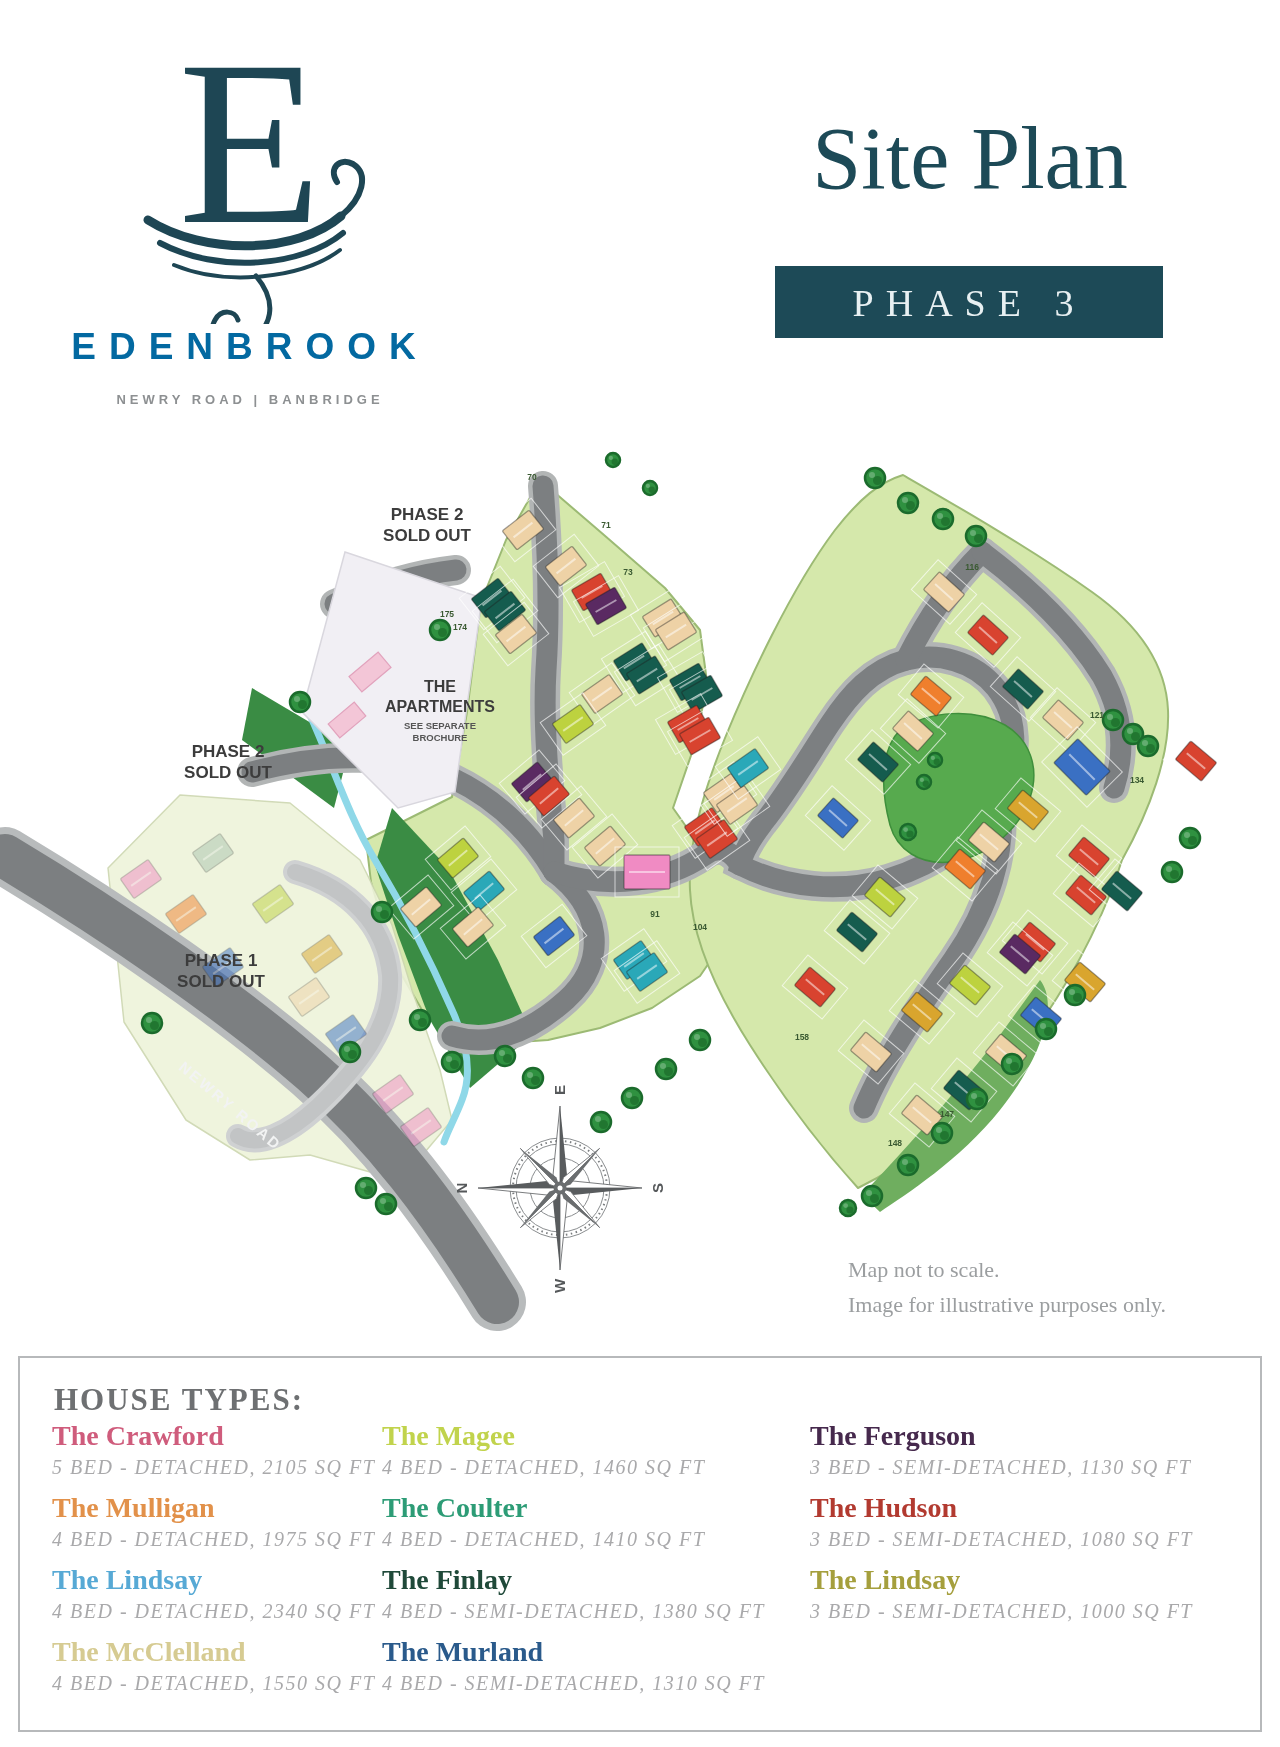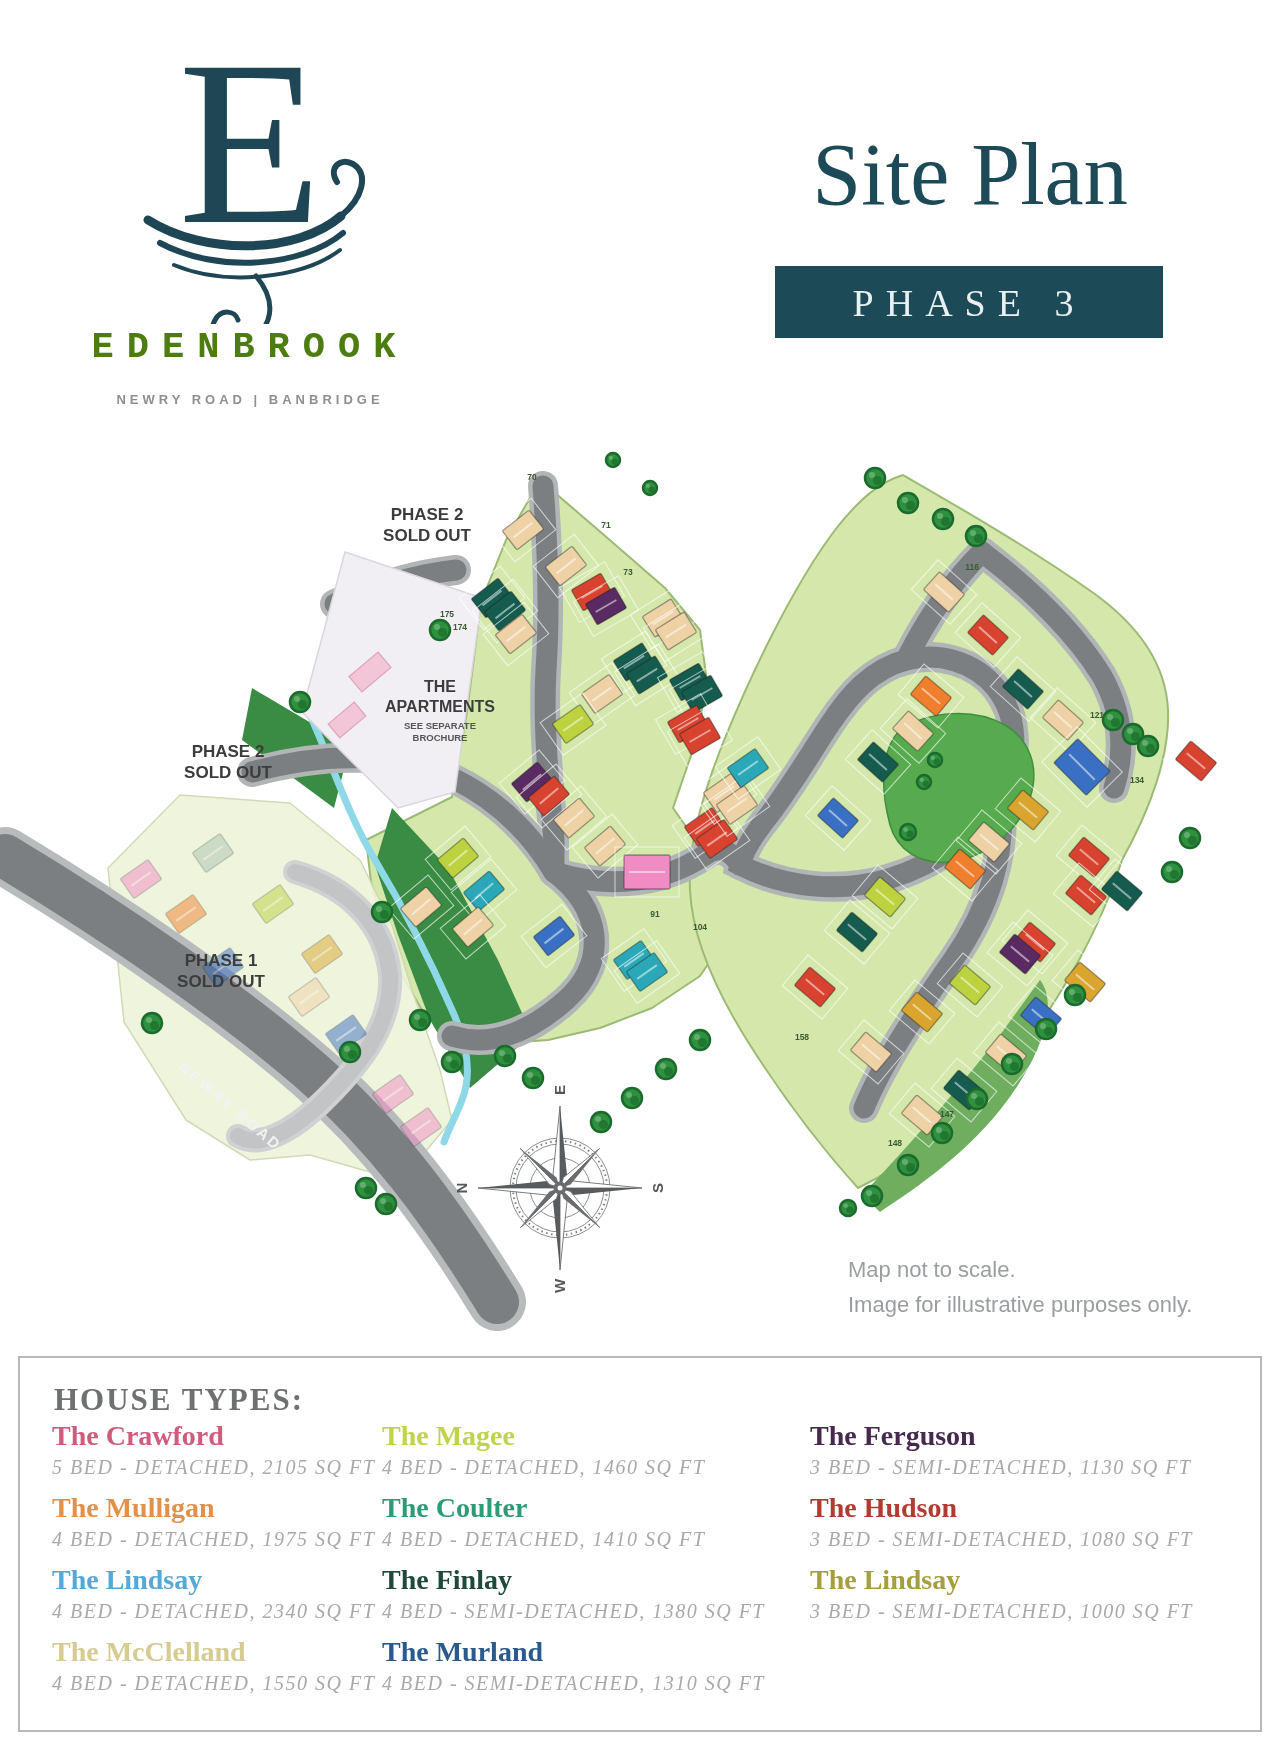--- a/index.html
+++ b/index.html
@@ -1,32 +1,32 @@
 <!DOCTYPE html>
 <html><head>
 <meta charset="utf-8">
 <style>
   html,body{margin:0;padding:0;background:#fff;}
   .page{position:relative;width:1280px;height:1747px;background:#fff;overflow:hidden;
         font-family:"Liberation Sans",sans-serif;}
   
   .logo-svg{position:absolute;left:10px;top:24px;}
   .brand{position:absolute;left:30px;top:326px;width:440px;text-align:center;
-         font-family:Liberation Mono, monospace;font-size:37px;letter-spacing:13px;
-         color:#4d7c0f;font-weight:600;}
+         font-family:Liberation Sans, sans-serif;font-size:37px;letter-spacing:13px;
+         color:#0369a1;font-weight:600;}
   .address{position:absolute;left:30px;top:392px;width:440px;text-align:center;
            font-size:13px;letter-spacing:4px;color:#8d9092;font-weight:bold;}
-  .title{position:absolute;left:730px;top:124px;width:480px;text-align:center;
+  .title{position:absolute;left:730px;top:108px;width:480px;text-align:center;
          font-family:"Liberation Serif",serif;font-size:88px;color:#1d4a57;}
   .badge{position:absolute;left:775px;top:266px;width:388px;height:72px;background:#1d4a57;
          color:#e8f0f2;font-family:"Liberation Serif",serif;font-size:38px;letter-spacing:12px;
          text-align:center;line-height:74px;}
   
   .map-svg{position:absolute;left:0;top:420px;}
-  .disclaimer{position:absolute;left:848px;top:1252px;color:#9b9ea0;font-size:22px;line-height:35px;}
+  .disclaimer{position:absolute;left:848px;top:1252px;color:#9b9ea0;font-size:22px;line-height:35px;font-family:Liberation Serif, serif;}
   
   .legend{position:absolute;left:18px;top:1356px;width:1240px;height:372px;
           border:2px solid #b7b9bb;background:#fff;}
   .lg-title{position:absolute;left:34px;top:24px;font-family:"Liberation Serif",serif;
             font-size:31px;letter-spacing:2px;color:#6e7072;font-weight:600;}
   .lg-col{position:absolute;top:62px;}
   .lg-col.c1{left:32px;} .lg-col.c2{left:362px;} .lg-col.c3{left:790px;}
   .lg-name{font-family:"Liberation Serif",serif;font-size:28px;font-weight:bold;line-height:32px;}
   .lg-desc{font-family:"Liberation Serif",serif;font-style:italic;font-size:20px;
            letter-spacing:1.5px;color:#a9a9ab;margin:4px 0 13px 0;white-space:nowrap;}

